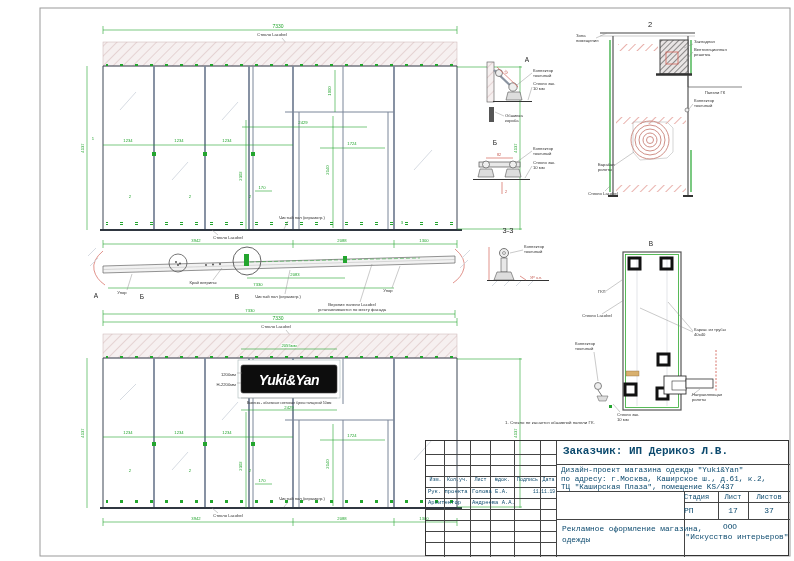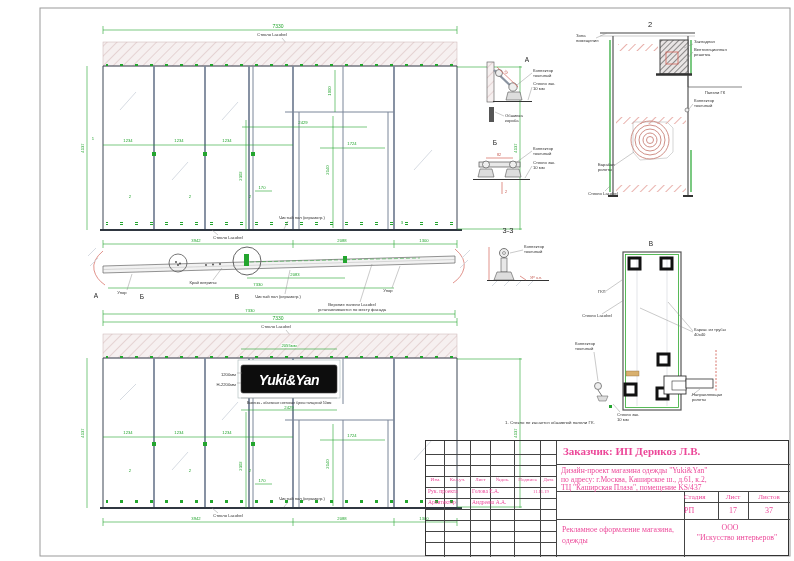--- a/index.html
+++ b/index.html
@@ -17,21 +17,21 @@
   .halo{paint-order:stroke;stroke:#fff;stroke-width:1.6px}
   .dl{stroke:#23a52e;stroke-width:.6}
   .wl{stroke:#3d4654;stroke-width:1}
   .ml{stroke:#7a8699;stroke-width:1.8}
   .ml2{stroke:#7a8699;stroke-width:1}
   .ld{stroke:#888;stroke-width:.45;fill:none}
   .rl{stroke:#d4645a;stroke-width:.7;fill:none}
   .rf{stroke:#ccd2da;stroke-width:.8}
   
   #tb{position:absolute;left:425px;top:440px;width:364px;height:116px;border:1.3px solid #333;
-      z-index:2;font-family:Liberation Serif, serif;color:#ec4899;box-sizing:border-box}
+      z-index:2;font-family:Liberation Mono, monospace;color:#0c4a6e;box-sizing:border-box}
   #tb .hl{position:absolute;height:1px;background:#444}
   #tb .vl{position:absolute;width:1px;background:#444}
   #tb .cell{position:absolute;white-space:nowrap}
   #wm{position:absolute;left:58px;top:398px;width:700px;z-index:3;pointer-events:none;
       font-family:"DejaVu Serif",serif;font-size:62px;color:#858585;opacity:.4;letter-spacing:1px}
 </style>
 </head>
 <body>
 
 <div id="stage">

